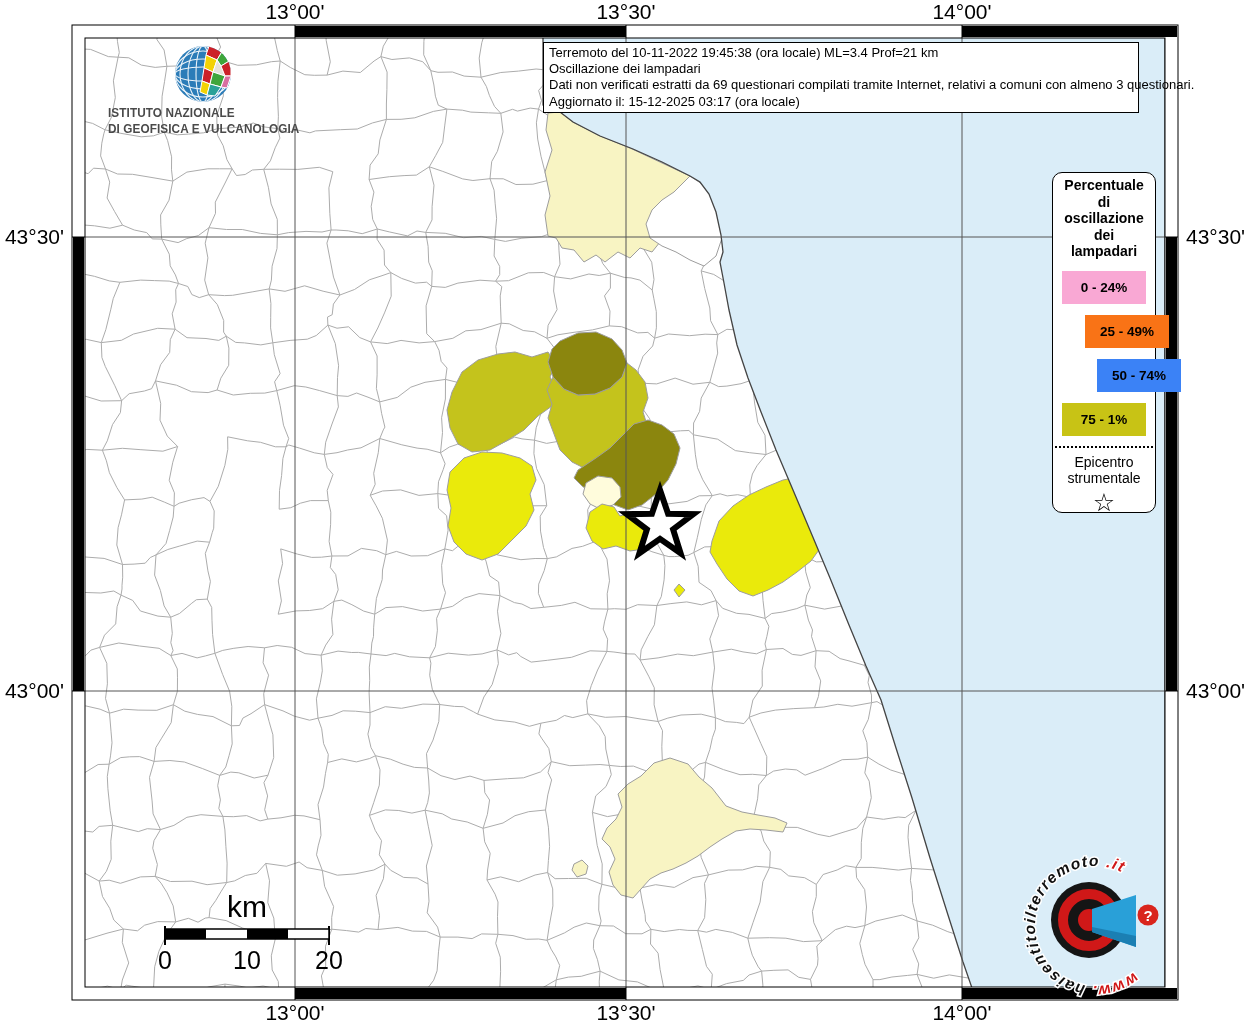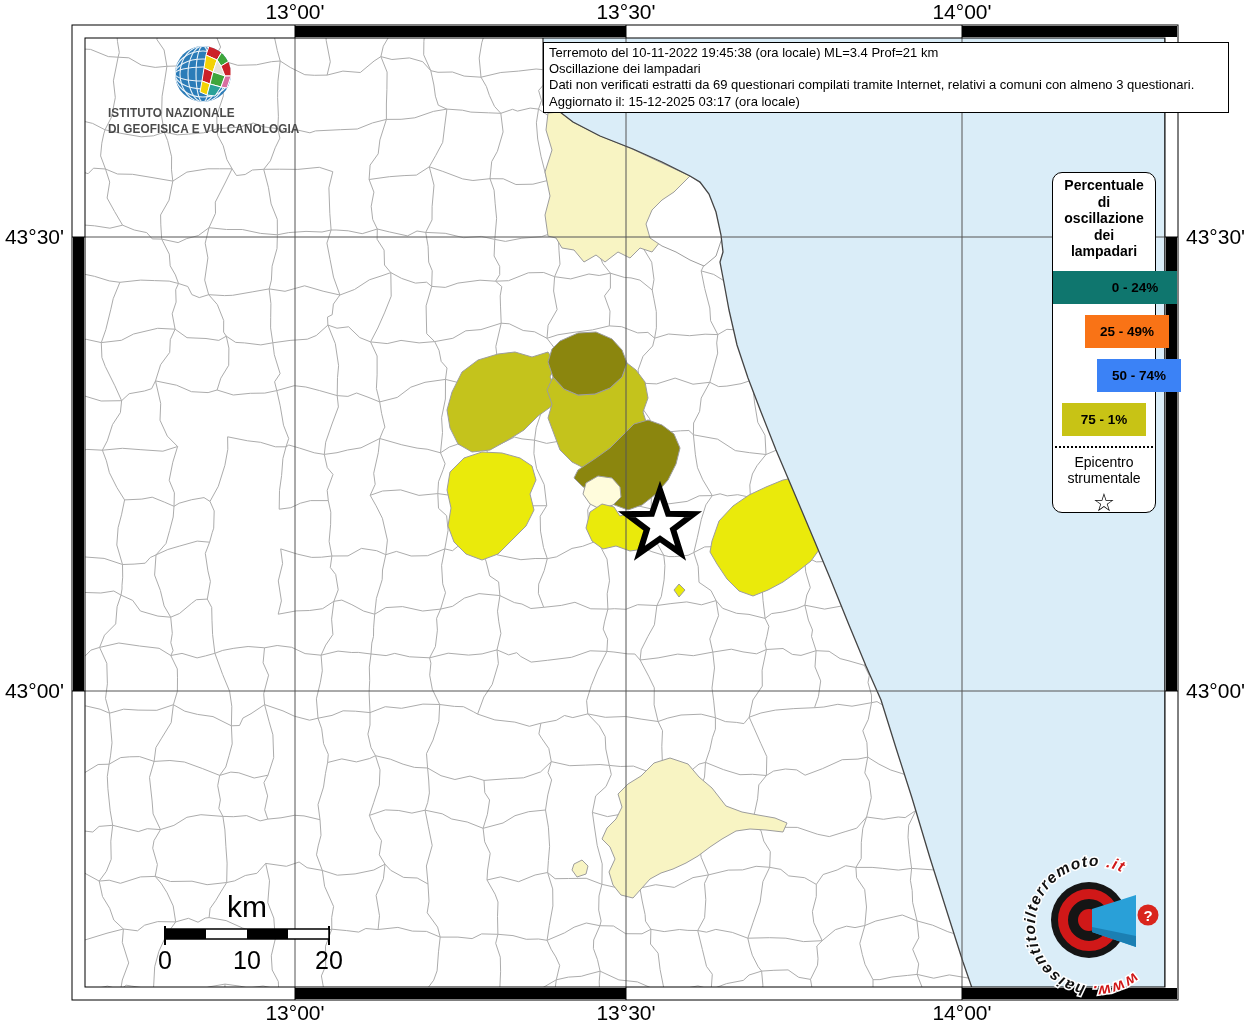--- a/index.html
+++ b/index.html
@@ -1,21 +1,21 @@
 <!DOCTYPE html>
 <html><head>
 <meta charset="utf-8">
 <style>
   html,body{margin:0;padding:0;background:#fff;width:1254px;height:1024px;overflow:hidden;
     font-family:"Liberation Sans","DejaVu Sans",sans-serif;}
   #stage{position:relative;width:1254px;height:1024px;background:#fff;}
   #mapsvg{position:absolute;left:0;top:0;z-index:0;}
   #sitelogo{position:absolute;left:1022px;top:853px;z-index:1;}
   .overlay-box{position:absolute;background:#fff;border:1px solid #000;z-index:2;box-sizing:border-box;}
-  #titlebox{left:543px;top:42px;width:686px;height:71px;padding:2px 5px;}
+  #titlebox{left:543px;top:42px;width:596px;height:71px;padding:2px 5px;}
   #titlebox .tline{font-size:13px;line-height:16.2px;white-space:nowrap;color:#000;}
   #legendbox{left:1052px;top:172px;width:104px;height:341px;padding:4px 0;text-align:center;border-radius:10px;}
   .leg-title{font-size:14px;font-weight:bold;line-height:16.5px;color:#000;}
   .swatch{width:84px;margin:11px auto 0 auto;height:33px;display:flex;align-items:center;justify-content:center;
     font-size:13.5px;font-weight:bold;color:#000;}
   .leg-sep{border:none;border-top:2px dotted #000;margin:10px 2px 6px 2px;}
   .leg-epi{font-size:14px;font-weight:normal;line-height:16.5px;color:#000;}
   .leg-star{font-size:25px;line-height:26px;color:#000;margin-top:2px;}
   #ingvlogo{position:absolute;left:99px;top:40px;z-index:2;display:flex;align-items:center;flex-direction:column;}
   #ingvtext{margin-left:9px;color:#4a4a4a;font-size:12.5px;font-weight:bold;line-height:15.5px;
@@ -147,21 +147,21 @@
   <div class="tline">Dati non verificati estratti da 69 questionari compilati tramite Internet, relativi a comuni con almeno 3 questionari.</div>
   <div class="tline">Aggiornato il: 15-12-2025 03:17 (ora locale)</div>
 </div>
 
 <div id="legendbox" class="overlay-box">
   <div class="leg-title">Percentuale</div>
   <div class="leg-title">di</div>
   <div class="leg-title">oscillazione</div>
   <div class="leg-title">dei</div>
   <div class="leg-title">lampadari</div>
-  <div class="swatch" style="background: #0f766e; padding-left: 40px;">0 - 24%</div>
+  <div class="swatch" style="background: #f9a8d4;">0 - 24%</div>
   <div class="swatch" style="background: #f97316; margin-left: 32px;">25 - 49%</div>
   <div class="swatch" style="background: #3b82f6; margin-left: 44px;">50 - 74%</div>
   <div class="swatch" style="background: rgb(200, 195, 21);">75 - 1%</div>
   <hr class="leg-sep">
   <div class="leg-epi">Epicentro</div>
   <div class="leg-epi">strumentale</div>
   <div class="leg-star">☆</div>
 </div>
 
 <div id="ingvlogo">

